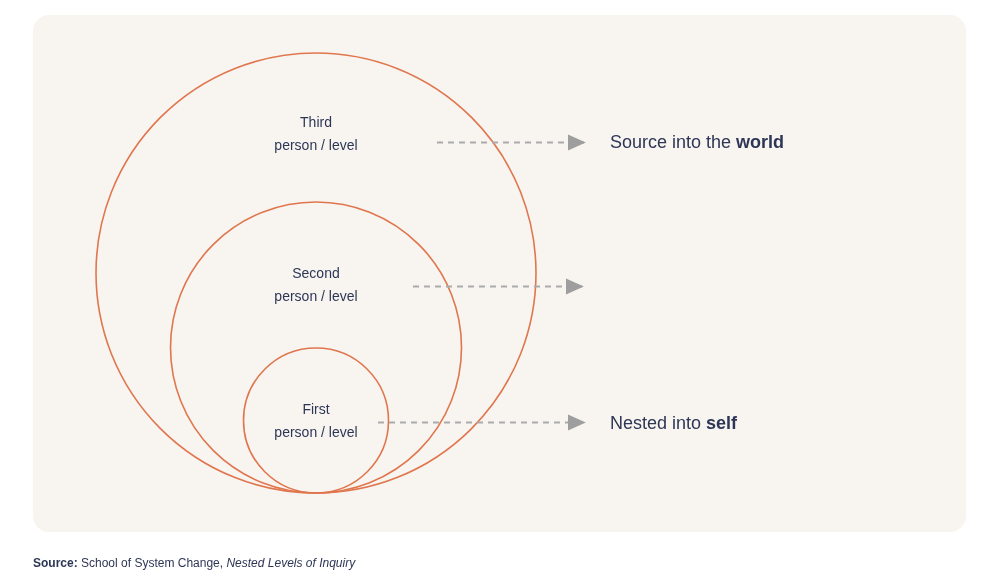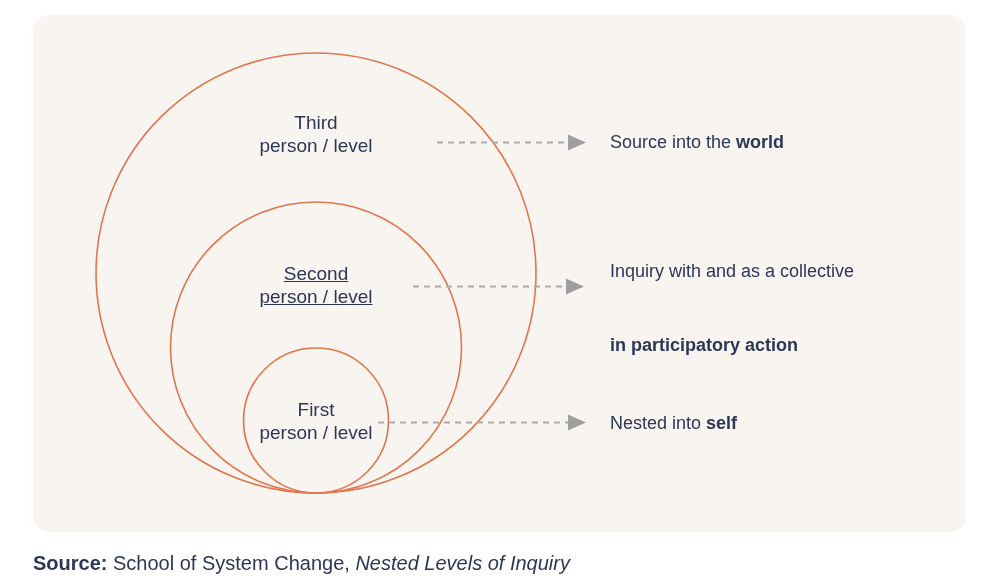--- a/index.html
+++ b/index.html
@@ -29,47 +29,47 @@
     left: 0;
     top: 0;
     width: 991px;
     height: 588px;
   }
   .level-label {
     position: absolute;
     width: 200px;
     text-align: center;
     color: #2d3655;
-    font-size: 19px;
+    font-size: 14px;
     line-height: 23px;
   }
   .level-label span { display: block; }
   #lbl-third  { left: 216px; top: 111px; }
-  #lbl-second { left: 216px; top: 262px; text-decoration: underline; }
+  #lbl-second { left: 216px; top: 262px; }
   #lbl-first  { left: 216px; top: 398px; text-align: center; }
 
   .annotation {
     position: absolute;
     left: 610px;
     color: #2d3655;
     font-size: 18px;
     line-height: 26px;
     white-space: nowrap;
   }
   #ann-world      { top: 129px; }
   #ann-collective { top: 258px; }
   #ann-self       { top: 410px; }
-  .annotation .b, .annotation .line2 { font-weight: 700; margin-top: 48px; }
+  .annotation .b, .annotation .line2 { font-weight: 700; }
   .annotation .line1, .annotation .line2 { display: block; }
 
   .source-line {
     position: absolute;
     left: 33px;
     top: 553px;
-    font-size: 20px;
+    font-size: 12px;
     line-height: 20px;
     color: #2d3655;
     white-space: nowrap;
   }
   .source-line .bold { font-weight: 700; }
   .source-line .italic { font-style: italic; }
 </style>
 </head>
 <body>
 
@@ -102,24 +102,20 @@
     <span>person / level</span>
   </div>
   <div class="level-label" id="lbl-first">
     <span>First</span>
     <span>person / level</span>
   </div>
 
   <div class="annotation" id="ann-world">
     <span>Source into the </span><span class="b">world</span>
   </div>
-  <div class="annotation" id="ann-collective">
-    <span class="line1">Inquiry with and as a collective</span>
-    <span class="line2">in participatory action</span>
-  </div>
   <div class="annotation" id="ann-self">
     <span>Nested into </span><span class="b">self</span>
   </div>
 
   <div class="source-line">
     <span class="bold">Source:</span><span> School of System Change, </span><span class="italic">Nested Levels of Inquiry</span>
   </div>
 
 </div>
 

